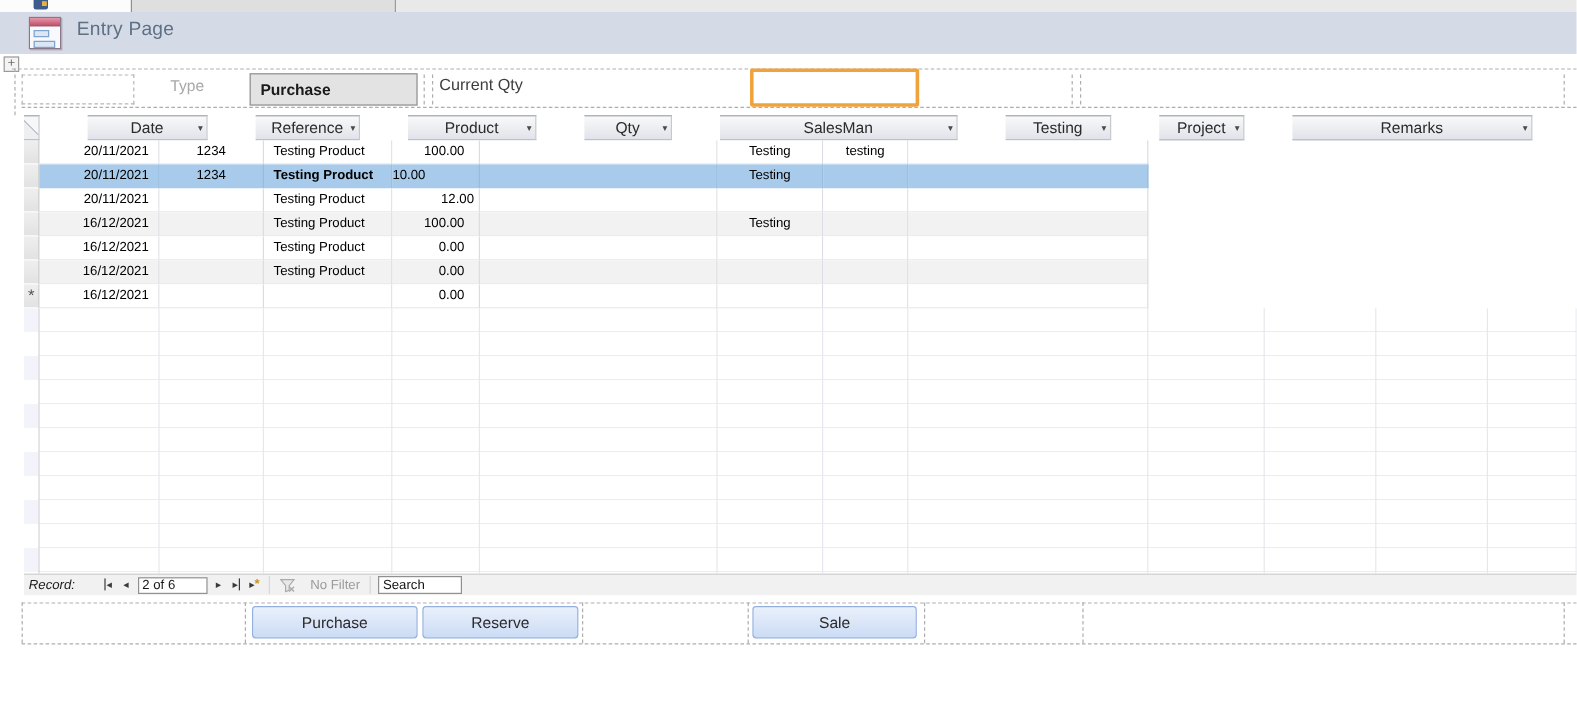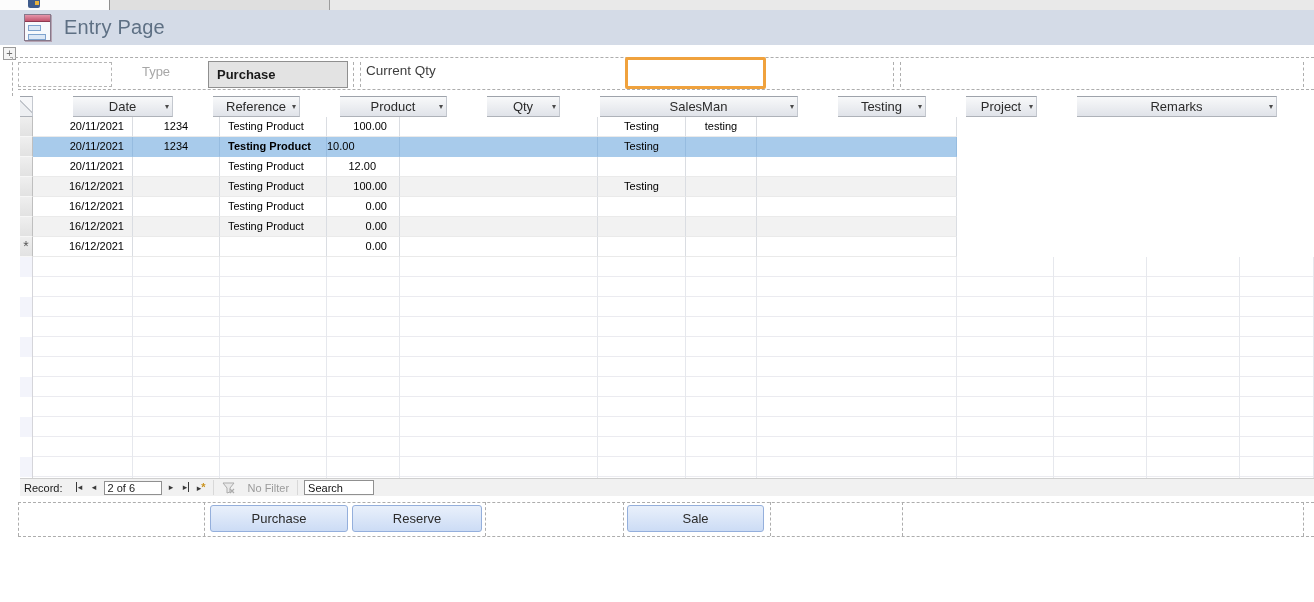--- a/index.html
+++ b/index.html
@@ -14,21 +14,21 @@
   .tab-icon-frag { position:absolute; left:28px; top:0; width:12px; height:8px; background:#3E5B8C; border-radius:0 0 2px 2px; }
   .tab-icon-frag:after { content:""; position:absolute; right:1px; top:1px; width:4px; height:4px; background:#E8B23C; }
 
   
   .titlebar { position:absolute; left:0; top:10px; width:1314px; height:35px; background:#D4DBE7; }
   .form-icon { position:absolute; left:24px; top:4px; width:27px; height:27px; background:#F7F9FC; border:1px solid #87788A; box-shadow:1px 1px 0 rgba(120,60,80,.35); }
   .form-icon .cap { position:absolute; left:0; top:0; right:0; height:7px; background:linear-gradient(180deg,#E595AA,#C2556E); border-bottom:1px solid #8E3850; }
   .form-icon .fld { position:absolute; left:3px; height:6px; background:#DCE7F5; border:1px solid #7FA3CE; }
   .form-icon .f1 { top:10px; width:13px; }
   .form-icon .f2 { top:19px; width:18px; }
-  .page-title { position:absolute; left:64px; top:6px; font-size:20px; color:#5E7084; letter-spacing:.2px; }
+  .page-title { position:absolute; left:64px; top:6px; font-size:16px; color:#5E7084; letter-spacing:.2px; }
 
   
   .dashh { position:absolute; border-top:1px dashed #ADADAD; height:0; }
   .dashv { position:absolute; border-left:1px dashed #ADADAD; width:0; }
   .dashcell { position:absolute; border:1px dashed #B5B5B5; background:#fff; }
 
   .move-handle { position:absolute; left:3px; top:47px; width:13px; height:13px; border:1px solid #9A9A9A; background:#F4F4F4; color:#6E6E6E; font-size:11px; line-height:11px; text-align:center; }
 
   
   .lbl-type { position:absolute; left:112px; top:64px; width:88px; text-align:center; font-size:13px; color:#A7A7A7; }
@@ -52,21 +52,21 @@
   .sel-cell { width:13px; height:20px; background:linear-gradient(180deg,#EFEFEF,#E2E2E2); border-right:1px solid #BFBFBF; border-bottom:1px solid #F7F7F7; text-align:center; color:#555; font-size:14px; line-height:18px; }
 
   .ds-empty { position:absolute; left:0; top:161px; width:1294px; height:221px;
     background:repeating-linear-gradient(180deg, transparent 0 19px, #EBEBF0 19px 20px); }
   .ds-empty .selstripe { position:absolute; left:0; top:0; width:13px; height:221px;
     background:repeating-linear-gradient(180deg,#F3F4FB 0 20px,#FFFFFF 20px 40px); border-right:1px solid #D5D5DA; }
   .gline { position:absolute; top:0; width:1px; height:221px; background:#E6E8ED; }
 
   
   .navbar { position:absolute; left:0; top:382px; width:1294px; height:18px; background:#F1F1F1; border-top:1px solid #CFCFCF; display:flex; align-items:center; font-size:11px; color:#1A1A1A; padding-left:4px; }
-  .nav-label { margin-right:9px; }
+  .nav-label { margin-right:20px;font-style:italic; }
   .nav-btn { width:15px; height:14px; text-align:center; line-height:13px; font-size:9px; color:#3A3A3A; cursor:default; }
   .nav-btn .bar-l { border-left:1px solid #3A3A3A; padding-left:1px; }
   .nav-btn .bar-r { border-right:1px solid #3A3A3A; padding-right:1px; }
   .nav-btn .star { color:#CB941F; font-weight:bold; font-size:11px; }
   .pos-box { width:58px; height:14px; background:#fff; border:1px solid #909090; line-height:12px; padding-left:3px; margin:0 2px; }
   .nav-sep { width:1px; height:15px; background:#D8D8D8; margin:0 4px; }
   .nofilter { display:flex; align-items:flex-start; color:#9B9B9B; gap:13px; padding:0 4px; }
   .search-box { width:70px; height:15px; border:1px solid #909090; font-size:11px; font-family:"Liberation Sans",sans-serif; padding:0 3px; margin-left:2px; }
   .search-box::placeholder { color:#111; opacity:1; }
 
@@ -171,21 +171,21 @@
           <div class="dcell" style="width: 198px; text-align: left; padding: 0px 0px 0px 6px;"></div>
           <div class="dcell" style="width: 88px; text-align: center; padding: 0px;">Testing</div>
           <div class="dcell" style="width: 71px; text-align: center; padding: 0px;"></div>
           <div class="dcell" style="width: 200px; text-align: left; padding: 0px 0px 0px 6px;"></div>
         </div>
         <div class="ds-row" style="top: 61px;">
           <div class="sel-cell"></div>
           <div class="dcell" style="width: 100px; text-align: right; padding: 0px 8px 0px 0px;">20/11/2021</div>
           <div class="dcell" style="width: 87px; text-align: center; padding: 0px;"></div>
           <div class="dcell" style="width: 107px; text-align: left; padding: 0px 0px 0px 8px;">Testing Product</div>
-          <div class="dcell" style="width: 73px; text-align: right; padding: 0px 23px 0px 0px;">12.00</div>
+          <div class="dcell" style="width: 73px; text-align: right; padding: 0px 4px 0px 0px;">12.00</div>
           <div class="dcell" style="width: 198px; text-align: left; padding: 0px 0px 0px 6px;"></div>
           <div class="dcell" style="width: 88px; text-align: center; padding: 0px;"></div>
           <div class="dcell" style="width: 71px; text-align: center; padding: 0px;"></div>
           <div class="dcell" style="width: 200px; text-align: left; padding: 0px 0px 0px 6px;"></div>
         </div>
         <div class="ds-row row-alt" style="top: 81px;">
           <div class="sel-cell"></div>
           <div class="dcell" style="width: 100px; text-align: right; padding: 0px 8px 0px 0px;">16/12/2021</div>
           <div class="dcell" style="width: 87px; text-align: center; padding: 0px;"></div>
           <div class="dcell" style="width: 107px; text-align: left; padding: 0px 0px 0px 8px;">Testing Product</div>

